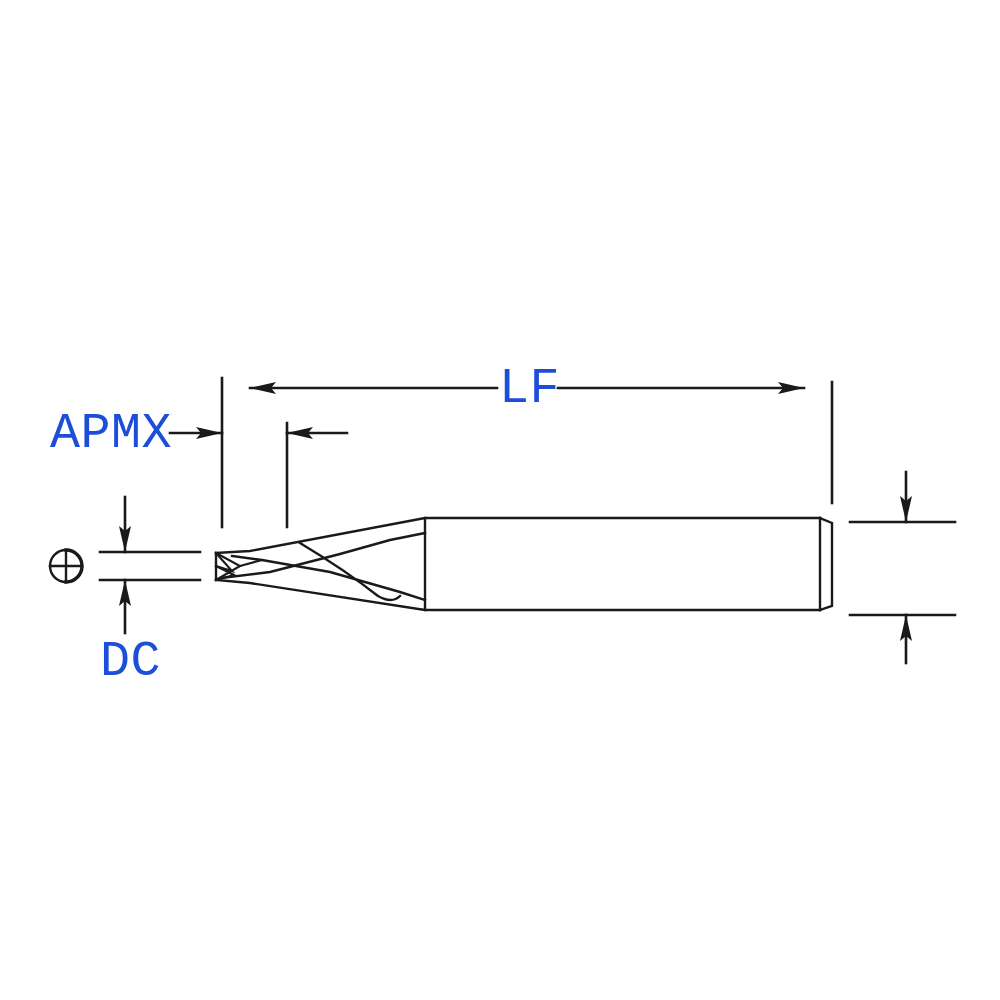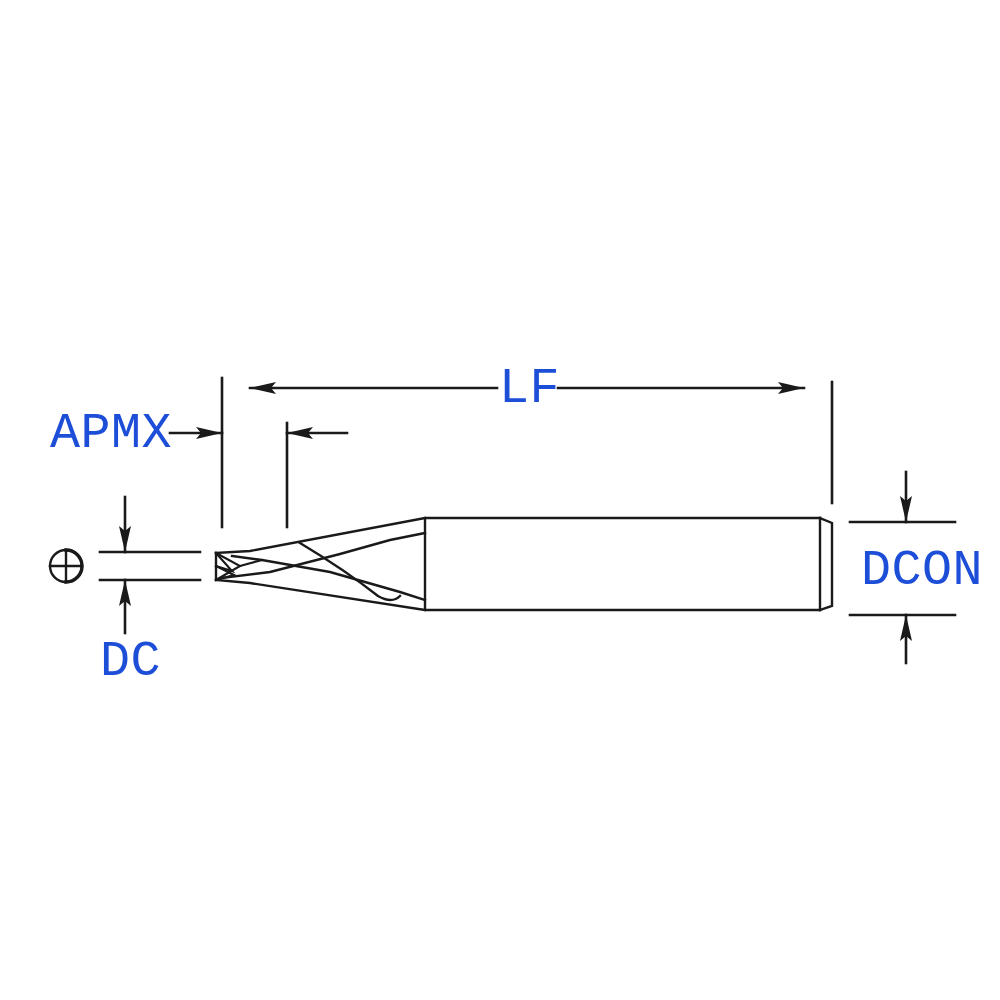--- a/index.html
+++ b/index.html
@@ -115,15 +115,14 @@
       </g>
     </g>
   </svg>
 
   <div class="dim-label" id="label-lf">LF</div>
 
   <div class="dim-label" id="label-apmx">APMX</div>
 
   <div class="dim-label" id="label-dc">DC</div>
 
-  <div class="dim-label" id="label-dcon">DCON</div>
 
 </div>
 
 </body></html>

